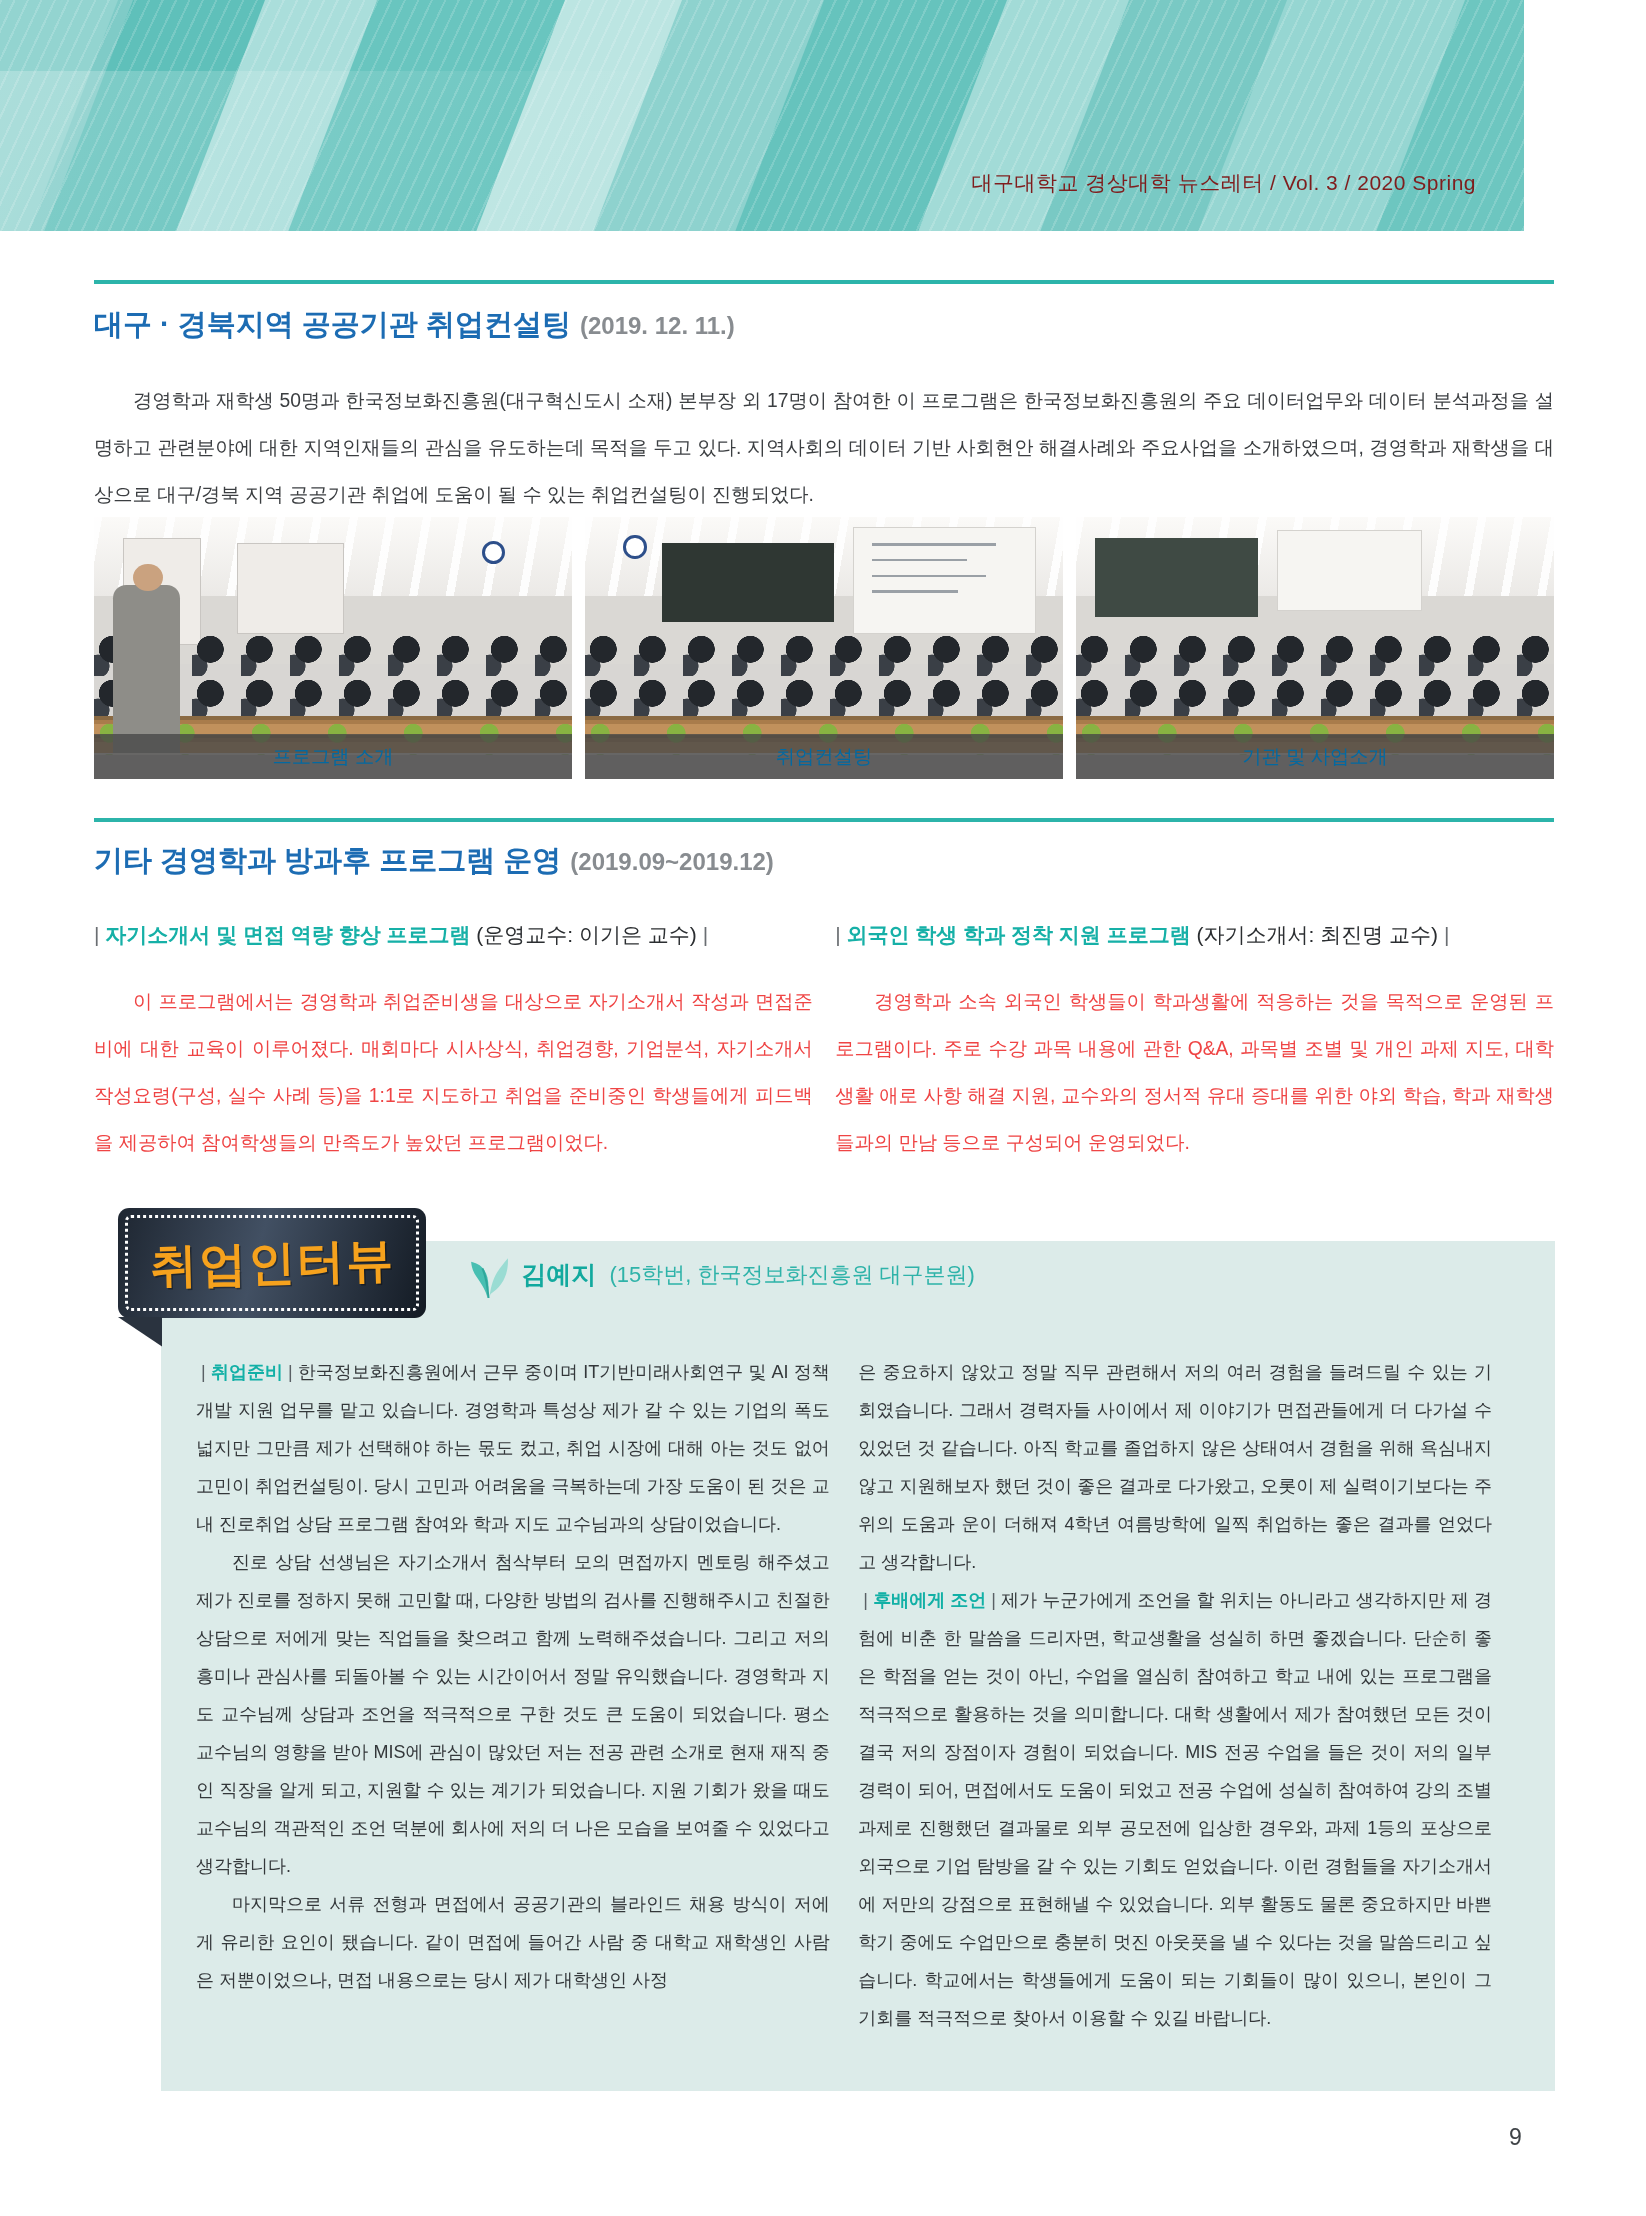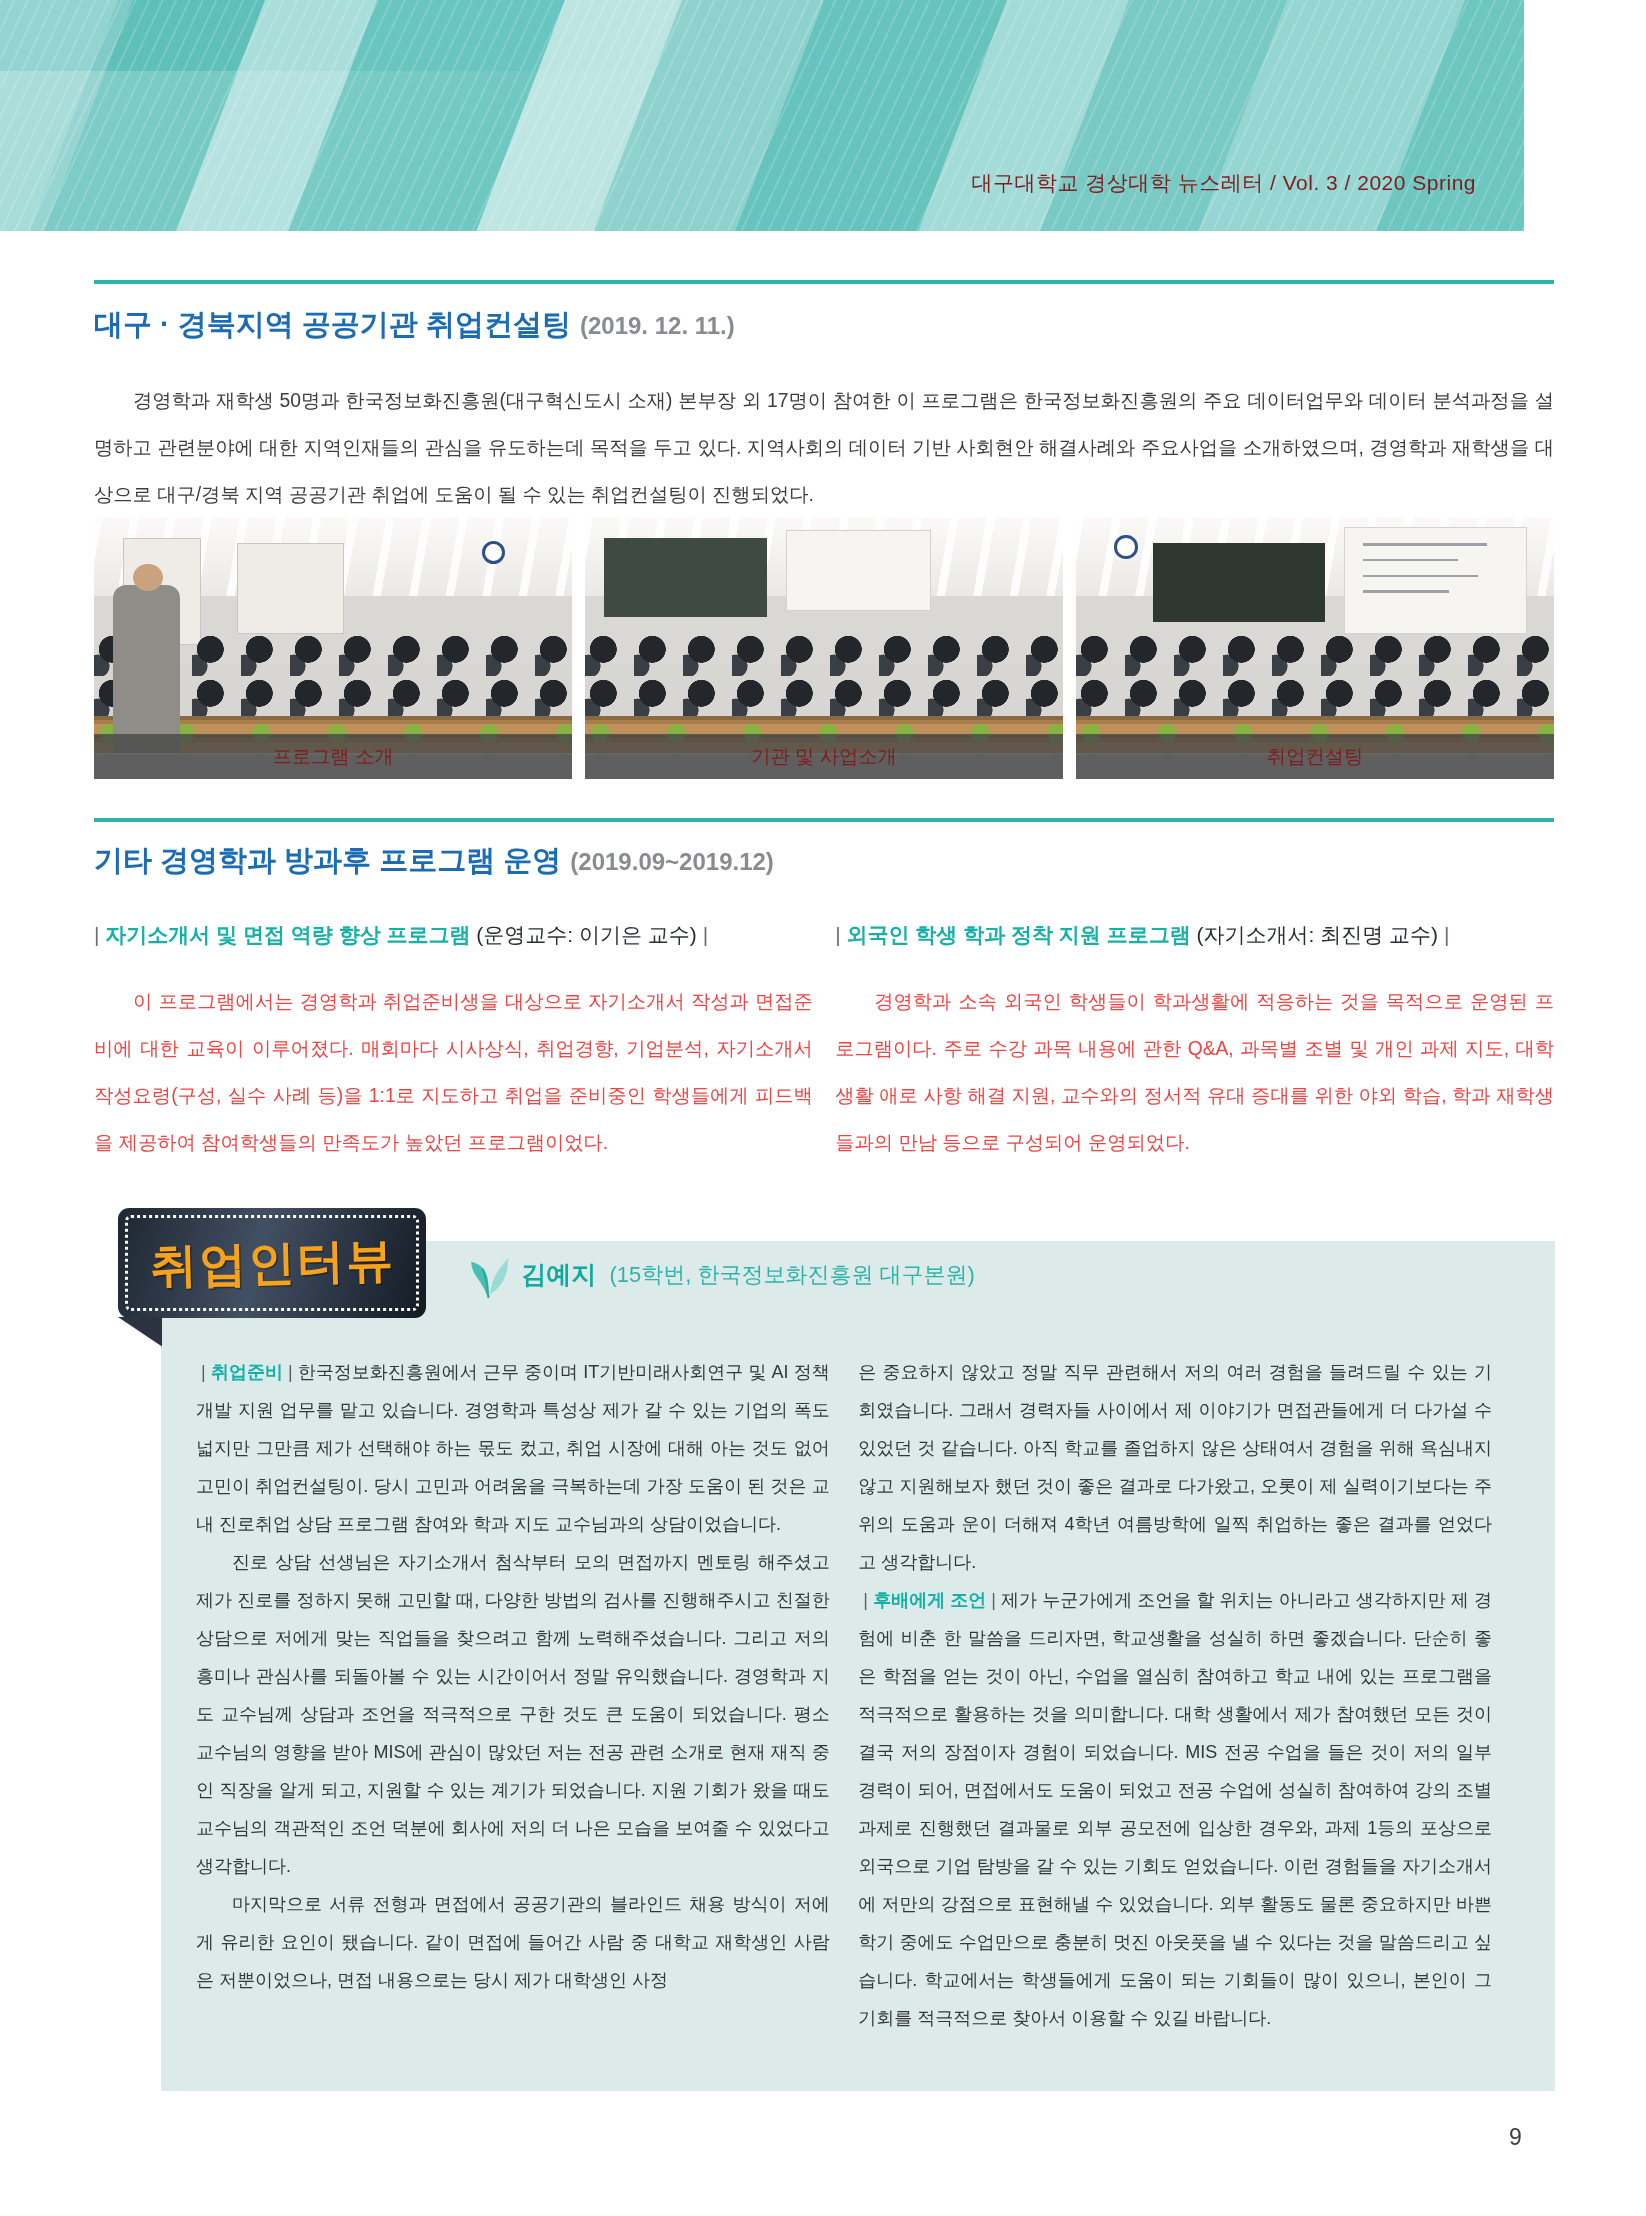--- a/index.html
+++ b/index.html
@@ -57,21 +57,21 @@
       background-size:49px 44px;}
   .ph-desks{position:absolute;left:0;top:76%;width:100%;height:14%;
       background:repeating-linear-gradient(0deg,#c1915c 0 11.2px,#a97c4b 11.2px 15.2px,#8a6a43 15.2px 18.3px);}
   .ph-chairs{position:absolute;left:0;top:78%;width:100%;height:16%;opacity:.85;
       background-image:radial-gradient(circle at 15.2px 12.2px,#7eb93e 9.1px,rgba(0,0,0,0) 9.7px);
       background-size:76px 30.5px;}
   .ph-floor{position:absolute;left:0;bottom:0;width:100%;height:9%;background:#b9b7b4;}
   .ph-prof{position:absolute;left:4%;top:26%;width:14%;height:64%;background:#8e8d88;border-radius:13.2px 13.2px 0 0;}
   .ph-prof::before{content:"";position:absolute;left:30%;top:-21.3px;width:44%;height:27.4px;border-radius:50%;background:#caa27f;}
   .ph-caption{position:absolute;left:0;bottom:0;width:100%;height:45px;background:rgba(70,70,70,.78);
-      display:flex;align-items:center;justify-content:center;color:#7f1d1d;font-size:19.3px;}
+      display:flex;align-items:center;justify-content:center;color:#0369a1;font-size:19.3px;}
 
   
   .cols{position:absolute;left:94px;top:921px;width:1460px;display:flex;gap:22.4px;}
   .col{flex:1;min-width:0;}
   .subhead{font-size:21px;color:#2b2e31;white-space:nowrap;}
   .subhead .bar{color:#6a6e72;font-weight:400;}
   .subhead .prog{color:#16b0a7;font-weight:700;}
   .col-body{margin-top:28.5px;font-size:19.3px;line-height:47px;text-align:justify;text-indent:39px;color:#ef4444;}
 
   
@@ -136,45 +136,45 @@
       <div class="ph-desks"></div>
       <div class="ph-chairs"></div>
       <div class="ph-floor"></div>
       <div class="ph-prof"></div>
       <div class="ph-caption">프로그램 소개</div>
     </div>
     <div class="photo">
       <div class="ph-ceiling"></div>
       <div class="ph-lights"></div>
       <div class="ph-wall"></div>
-      <div class="ph-board" style="left:4%;top:8%;width:34%;height:30%;"></div>
-      <div class="ph-screen" style="left:42%;top:5%;width:30%;height:30%;"></div>
-      <div class="ph-crowd"></div>
-      <div class="ph-desks"></div>
-      <div class="ph-chairs"></div>
-      <div class="ph-floor"></div>
-      <div class="ph-caption">기관 및 사업소개</div>
-    </div>
-    <div class="photo">
-      <div class="ph-ceiling"></div>
-      <div class="ph-lights"></div>
-      <div class="ph-wall"></div>
       <div class="ph-clock" style="left:8%;top:7%;"></div>
       <div class="ph-board" style="left:16%;top:10%;width:36%;height:30%;background:#2f3733;"></div>
       <div class="ph-screen" style="left:56%;top:4%;width:38%;height:40%;"></div>
       <div class="ph-slideline" style="left:60%;top:10%;width:26%;"></div>
       <div class="ph-slideline" style="left:60%;top:16%;width:20%;"></div>
       <div class="ph-slideline" style="left:60%;top:22%;width:24%;"></div>
       <div class="ph-slideline" style="left:60%;top:28%;width:18%;"></div>
       <div class="ph-crowd"></div>
       <div class="ph-desks"></div>
       <div class="ph-chairs"></div>
       <div class="ph-floor"></div>
       <div class="ph-caption">취업컨설팅</div>
     </div>
+    <div class="photo">
+      <div class="ph-ceiling"></div>
+      <div class="ph-lights"></div>
+      <div class="ph-wall"></div>
+      <div class="ph-board" style="left:4%;top:8%;width:34%;height:30%;"></div>
+      <div class="ph-screen" style="left:42%;top:5%;width:30%;height:30%;"></div>
+      <div class="ph-crowd"></div>
+      <div class="ph-desks"></div>
+      <div class="ph-chairs"></div>
+      <div class="ph-floor"></div>
+      <div class="ph-caption">기관 및 사업소개</div>
+    </div>
   </div>
 
   <div class="rule rule2"></div>
   <div class="sec-head sec2-head">
     <span class="sec-title">기타 경영학과 방과후 프로그램 운영</span><span class="sec-date">(2019.09~2019.12)</span>
   </div>
 
   <div class="cols">
     <div class="col">
       <div class="subhead">

